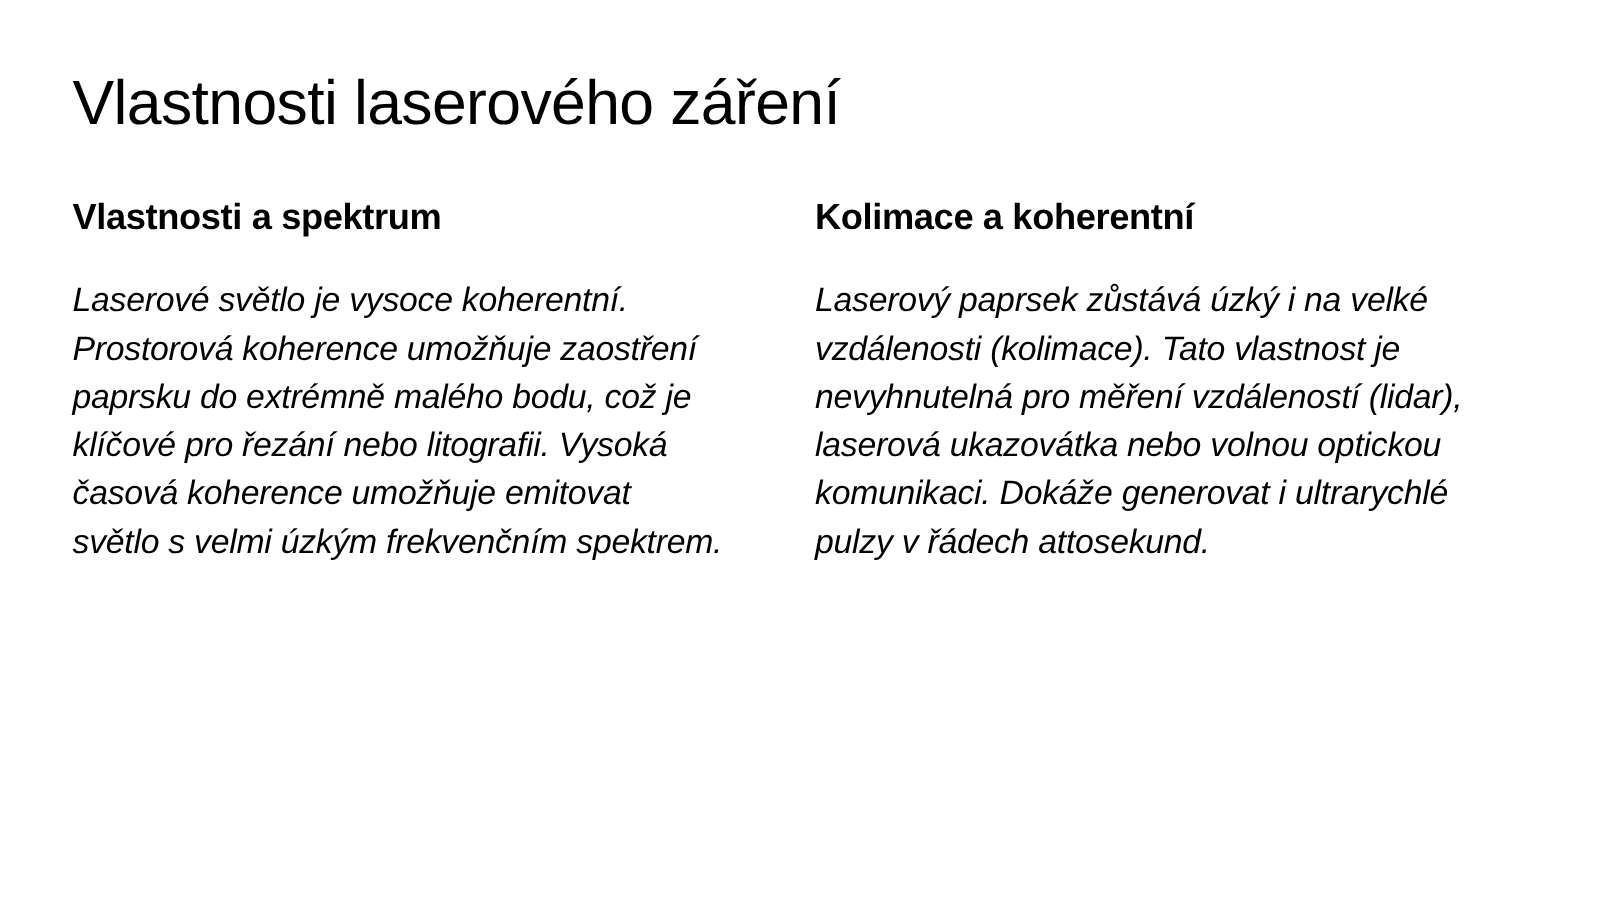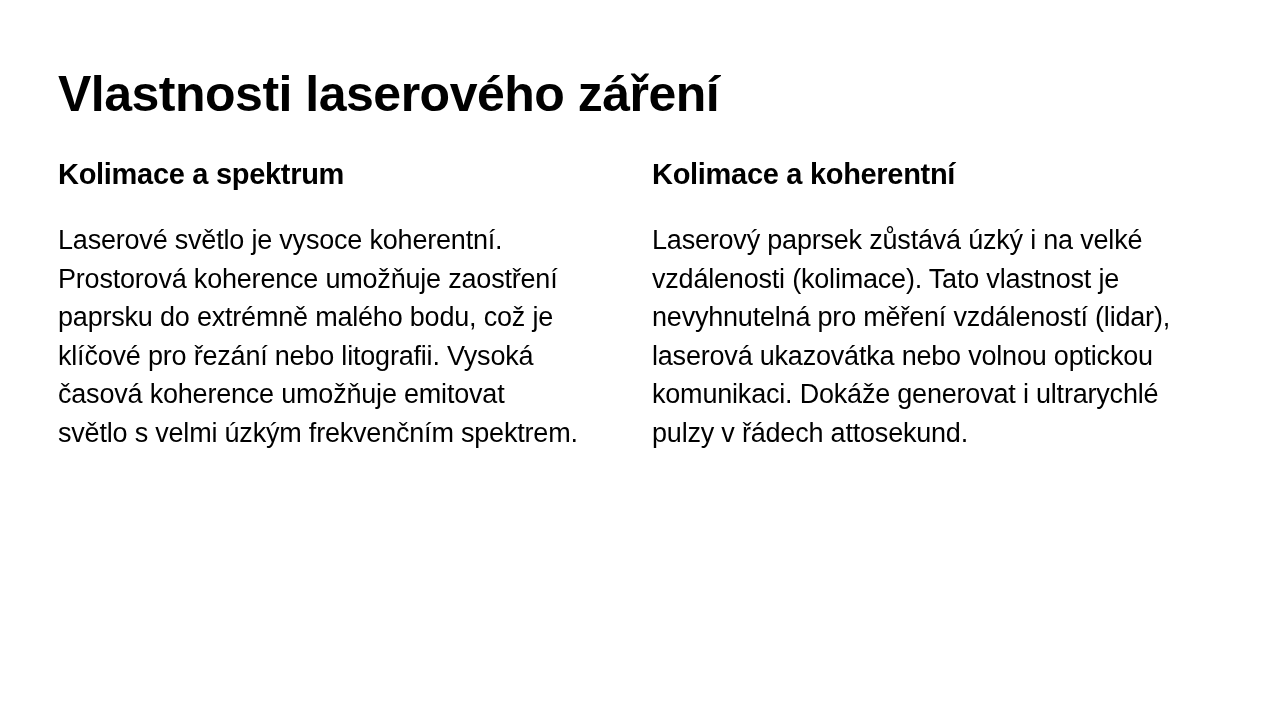--- a/index.html
+++ b/index.html
@@ -12,24 +12,24 @@
     width: 1280px;
     height: 720px;
     background: #ffffff;
     overflow: hidden;
     font-family: "Liberation Sans", sans-serif;
     color: #000000;
   }
   .slide-title {
     position: absolute;
     left: 58px;
-    top: 64px;
+    top: 52px;
     width: 1164px;
     font-size: 50px;
-    font-weight: 700;
+    font-weight: 400;
     letter-spacing: -0.5px;
     line-height: 1.2;
     color: #000000;
     white-space: nowrap;
   }
   .columns {
     position: absolute;
     left: 58px;
     top: 158px;
     width: 1164px;
@@ -49,33 +49,34 @@
     margin: 0 0 0 0;
     color: #000000;
   }
   .column-body {
     margin: 30px 0 16px 0;
     font-size: 27px;
     font-weight: 400;
     letter-spacing: -0.2px;
     line-height: 38.5px;
     color: #000000;
+    font-style: italic;
   }
 </style>
 </head>
 <body>
 
 <div class="slide">
 
   <div class="slide-title">Vlastnosti laserového záření</div>
 
   <div class="columns">
 
     <div class="column">
-      <h2 class="column-heading">Kolimace a spektrum</h2>
+      <h2 class="column-heading">Vlastnosti a spektrum</h2>
       <p class="column-body">Laserové světlo je vysoce koherentní. Prostorová koherence umožňuje zaostření paprsku do extrémně malého bodu, což je klíčové pro řezání nebo litografii. Vysoká časová koherence umožňuje emitovat světlo s velmi úzkým frekvenčním spektrem.</p>
     </div>
 
     <div class="column">
       <h2 class="column-heading">Kolimace a koherentní</h2>
       <p class="column-body">Laserový paprsek zůstává úzký i na velké vzdálenosti (kolimace). Tato vlastnost je nevyhnutelná pro měření vzdáleností (lidar), laserová ukazovátka nebo volnou optickou komunikaci. Dokáže generovat i ultrarychlé pulzy v řádech attosekund.</p>
     </div>
 
   </div>
 

